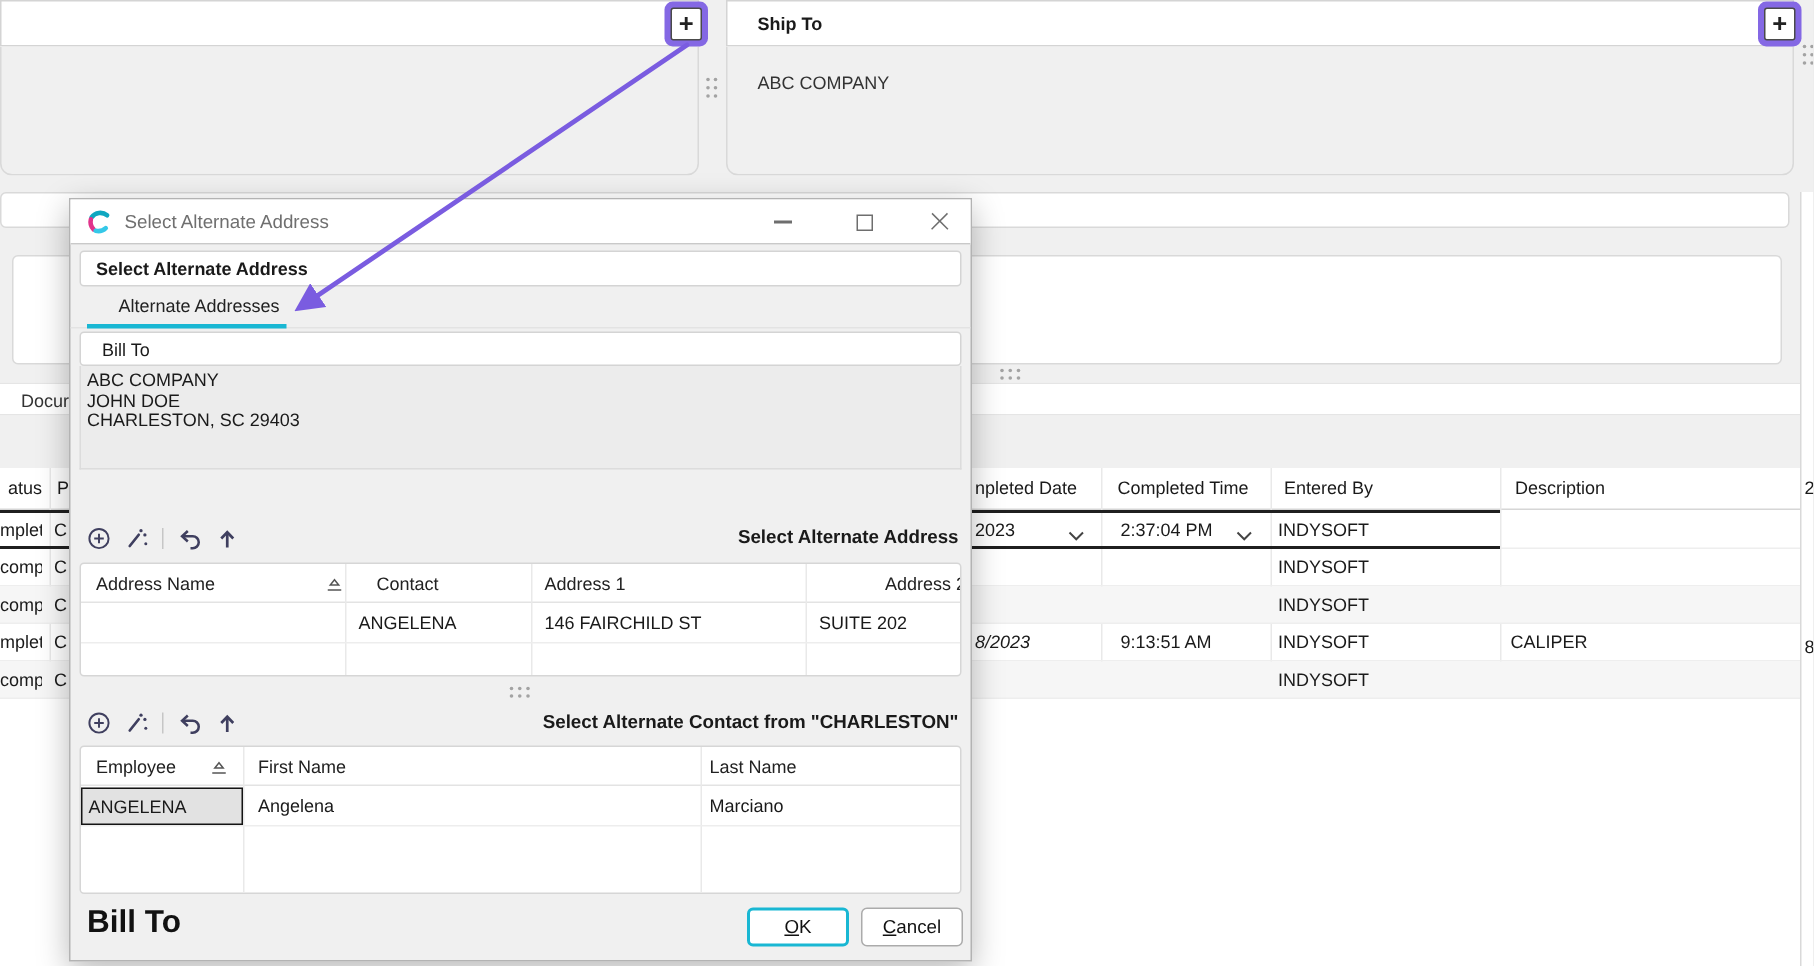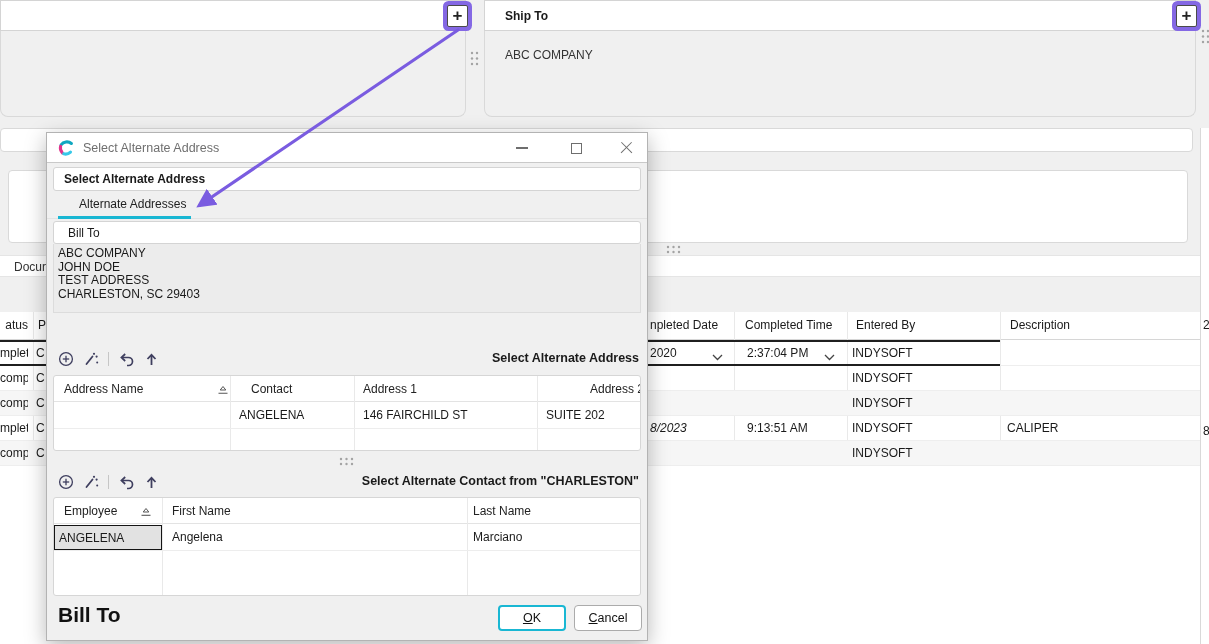--- a/index.html
+++ b/index.html
@@ -156,21 +156,21 @@
     </div>
 
     <div class="vline" style="left:33px;"></div>
     <div class="vline" style="left:734px;"></div>
     <div class="vline" style="left:847px;"></div>
     <div class="vline" style="left:1000px;"></div>
 
     <div class="hist-row" style="top:29px;">
       <span class="hist-cell clip right" style="left:0;width:28px;">mplet</span>
       <span class="hist-cell" style="left:36px;">C</span>
-      <span class="hist-cell" style="left:650px;">2020</span>
+      <span class="hist-cell" style="left:650px;">2023</span>
       <span class="chev" style="left:712px;">
         <svg width="11" height="7">
             <polyline points="1,1 5.5,5.5 10,1" fill="none" stroke="#444" stroke-width="1.3"></polyline>
           </svg>
       </span>
       <span class="hist-cell" style="left:747px;">2:37:04 PM</span>
       <span class="chev" style="left:824px;">
         <svg width="11" height="7">
             <polyline points="1,1 5.5,5.5 10,1" fill="none" stroke="#444" stroke-width="1.3"></polyline>
           </svg>
@@ -243,21 +243,20 @@
     <div class="abs" style="left:0;top:85px;width:600px;height:1px;background:#e3e3e3;"></div>
     <span class="abs txt" style="left:32px;top:64px;color:#222;">Alternate Addresses</span>
     <div class="abs tab-underline" style="left:11px;top:83px;width:133px;height:3px;"></div>
 
     <div class="abs group-box" style="left:6px;top:88px;width:588px;height:23px;padding-left:14px;">
       <span class="txt">Bill To</span>
     </div>
     <div class="abs gray-area" style="left:6px;top:111px;width:588px;height:69px;">
       <div class="txt">ABC COMPANY</div>
       <div class="txt">JOHN DOE</div>
-      <div class="txt">TEST ADDRESS</div>
       <div class="txt">CHARLESTON, SC 29403</div>
     </div>
 
     <div class="abs toolbar" style="left:11px;top:215px;height:22px;">
       <span class="icon-btn">
         <svg width="16" height="16" viewBox="0 0 16 16">
             <circle cx="8" cy="8" r="6.4" fill="none" stroke="#3f3f5f" stroke-width="1.3"></circle>
             <line x1="8" y1="4.8" x2="8" y2="11.2" stroke="#3f3f5f" stroke-width="1.3"></line>
             <line x1="4.8" y1="8" x2="11.2" y2="8" stroke="#3f3f5f" stroke-width="1.3"></line>
           </svg>

